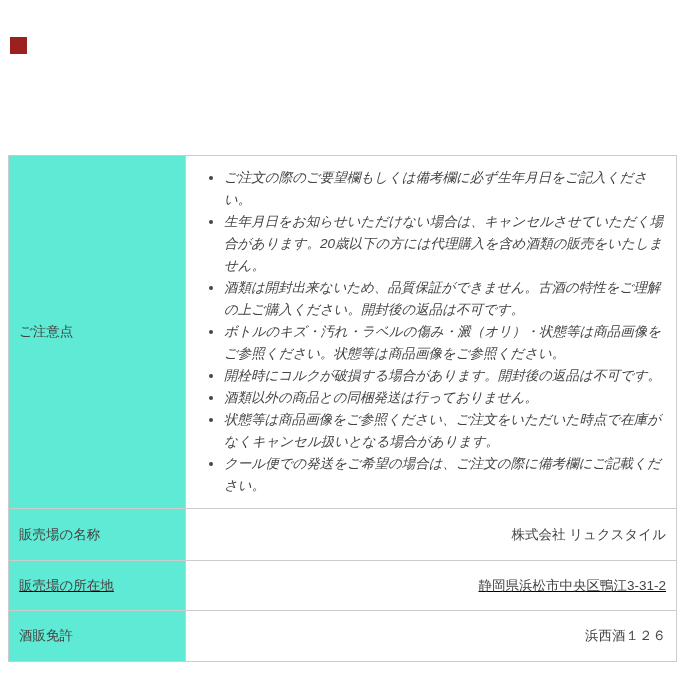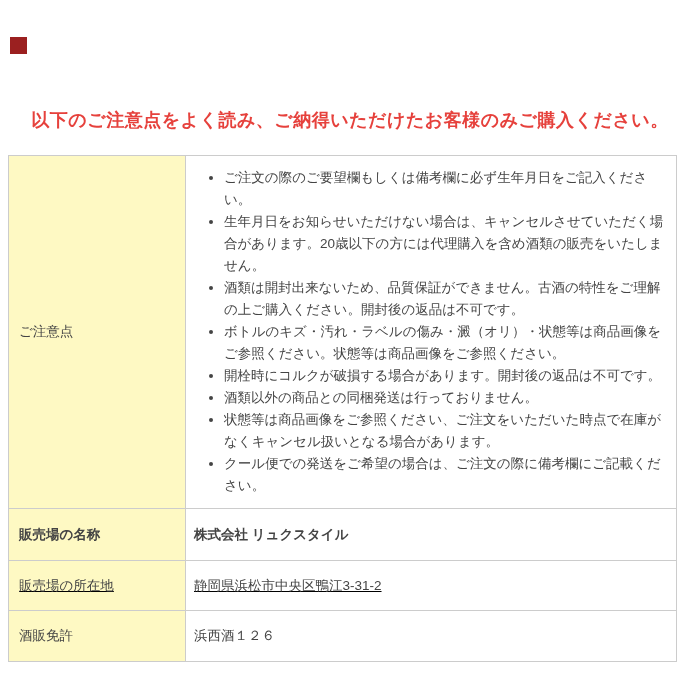--- a/index.html
+++ b/index.html
@@ -49,31 +49,33 @@
   }
   .notice-table td {
     border: 1px solid #cccccc;
     color: #444444;
     font-size: 13.5px;
     vertical-align: middle;
   }
   .col-label { width: 177px; }
   .label-cell {
     padding: 0 24px 0 10px;
-    background: #fef9c3;
+    background: #5eead4;
   }
   .notes-cell {
     padding: 11px 8px 11px 0;
     vertical-align: top;
+    font-style: italic;
   }
   .value-cell {
     padding: 0 10px 0 8px;
+    text-align: right;
   }
   .row-notes   { height: 268px; }
-  .row-name    { height: 52px; font-weight: bold; }
+  .row-name    { height: 52px; }
   .row-address { height: 50px; text-decoration: underline; }
   .row-manager { height: 50px; }
   .row-license { height: 51px; }
   ul.notice-list {
     margin: 0;
     padding: 0 0 0 38px;
     list-style: disc outside;
   }
   ul.notice-list li {
     line-height: 22px;
@@ -82,21 +84,20 @@
     color: #444444;
   }
 </style>
 </head>
 <body>
 
 <div class="page">
 
   <div class="corner-marker"></div>
 
-  <h1 class="title">以下のご注意点をよく読み、ご納得いただけたお客様のみご購入ください。</h1>
 
   <table class="notice-table">
     <colgroup>
       <col class="col-label">
       <col>
     </colgroup>
     <tbody>
       <tr class="row-notes">
         <td class="label-cell">ご注意点</td>
         <td class="notes-cell">

